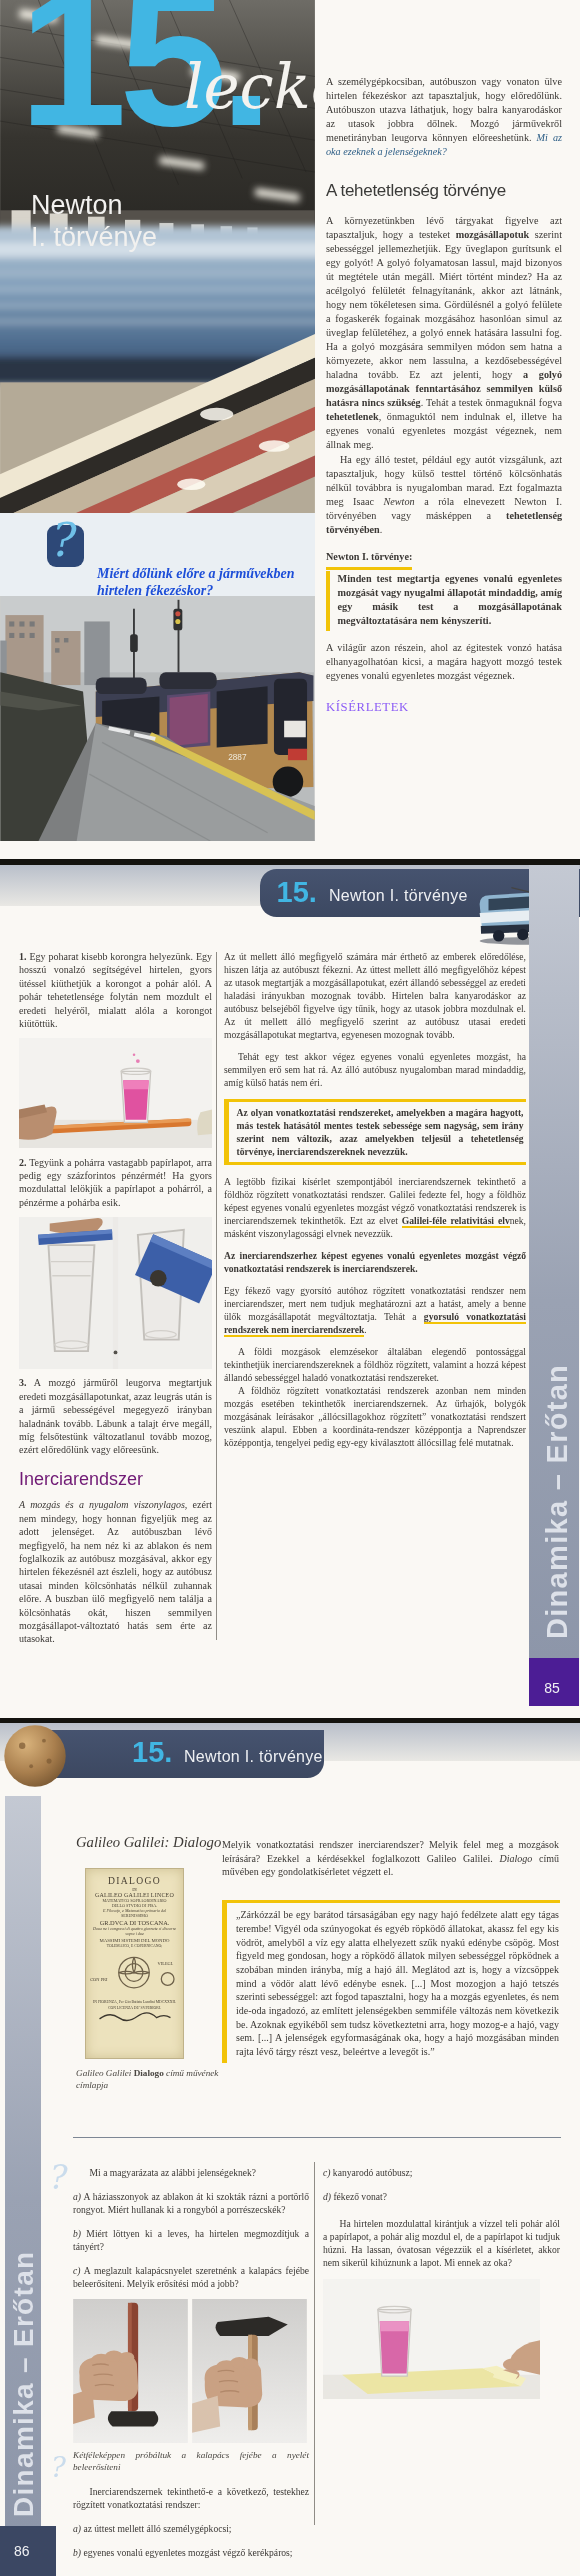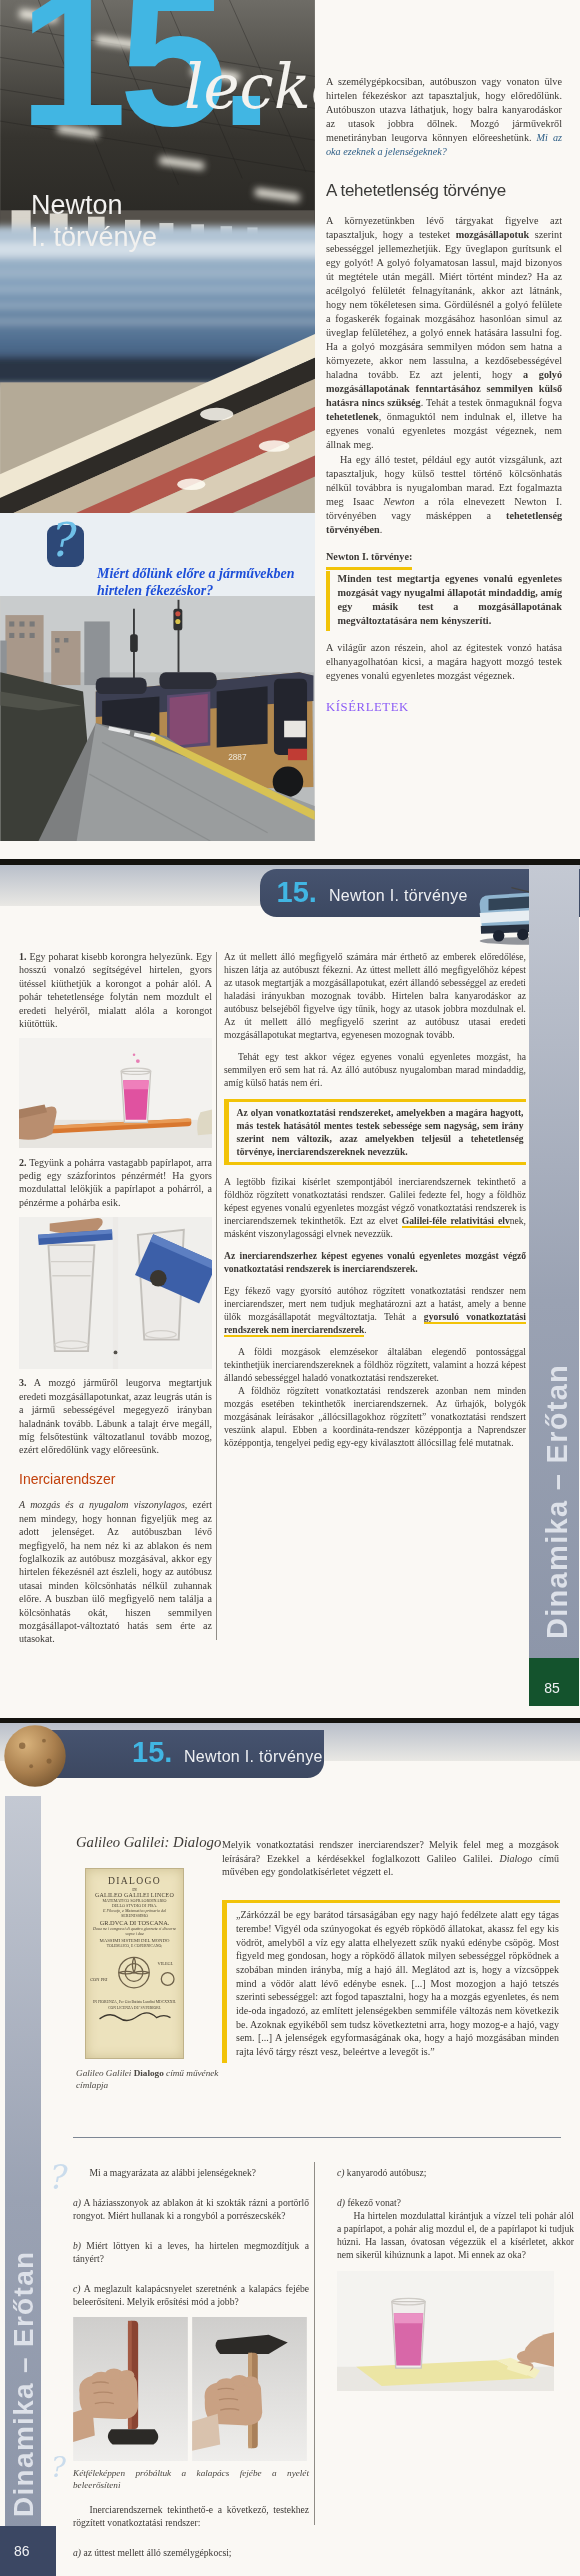--- a/index.html
+++ b/index.html
@@ -33,36 +33,36 @@
   .topline{left:0;width:580px;background:#14130f;}
   .greyband{background:linear-gradient(#b9bfca,#e9e8e4);}
   .colrule{width:0.6px;background:#8f8c86;}
   .sidebar{background:linear-gradient(180deg,#c4c9d3 0%,#9aa2b3 55%,#8d96a9 100%);}
   .sidebar-text{font-family:"Liberation Sans",sans-serif;font-weight:bold;color:#dde1e9;writing-mode:vertical-rl;transform:rotate(180deg);font-size:29px;letter-spacing:1.3px;text-shadow:0 0 0.6px #7e8699;}
   .pagenum{font-family:"Liberation Sans",sans-serif;color:#f0f1f4;font-size:14px;}
   
   #p2-left{left:19px;top:91px;width:193px;font-size:10px;line-height:13.4px;}
   #p2-right{left:224px;top:91px;width:302px;font-size:9.6px;line-height:13px;}
   #p2-right .gap, #p2-left .gap{margin-top:9px;}
-  .h2sans{font-family:"Liberation Sans",sans-serif;font-size:14px;font-weight:500;color:#c2410c;margin:16.6px 0 11.5px 0;}
+  .h2sans{font-family:"Liberation Sans",sans-serif;font-size:18px;font-weight:500;color:#701a75;margin:16.6px 0 11.5px 0;}
   .ybox{border:3.2px solid #f2c307;border-right:none;border-width:3.2px 0 3.2px 5.1px;padding:3.8px 2.5px 3.8px 7.6px;font-weight:bold;margin:10.2px 0;}
   .photo{display:block;background:#eceae7;}
   
   #cover{left:85px;top:150px;width:97px;height:189px;background:#ece2bd;border:0.6px solid #bfb289;box-shadow:inset 0 0 11.5px #cdbf92;text-align:center;font-family:"Liberation Serif",serif;color:#4a4236;}
   #cover .c1{font-size:9.6px;letter-spacing:1.3px;margin-top:6.4px;}
   #cover .c2{font-size:4.5px;margin-top:0.6px;}
   #cover .c3{font-size:6px;letter-spacing:0.2px;}
   #cover .c4{font-size:4.1px;}
   #cover .c5{font-style:italic;font-size:4.1px;}
   #cover .c6{font-size:6.4px;margin-top:1.3px;}
   #cover .c7{font-size:4.8px;margin-top:1.3px;}
   #cover .c8{font-size:3.8px;margin-top:1.9px;}
   .quote{border-left:5.1px solid #f2c307;border-top:3.2px solid #f2c307;padding:5.1px 1.3px 3.8px 9px;font-size:10px;line-height:13.7px;}
   .qmark{font-family:"DejaVu Serif",serif;font-style:italic;color:#cadcec;font-size:33px;}
-  .qitem{margin-top:17px;font-family:Liberation Serif, serif;}
+  .qitem{margin-top:11px;font-family:Liberation Serif, serif;}
   .qlead{text-indent:16.6px;}
   .capt{font-style:italic;font-size:9.2px;line-height:12px;color:#4a4742;}
   .ind{text-indent:14px;}
 </style>
 </head>
 <body>
 
 <div class="page" id="page1" style="top:0;height:859px;">
 
   <div class="abs" style="left:0;top:0;width:315px;height:513px;overflow:hidden;">
@@ -346,21 +346,21 @@
     <p><span>A legtöbb fizikai kísérlet szempontjából inerciarendszernek tekinthető a földhöz rögzített vonatkoztatási rendszer. Galilei fedezte fel, hogy a földhöz képest egyenes vonalú egyenletes mozgást végző vonatkoztatási rendszerek is inerciarendszernek tekinthetők. Ezt az elvet </span><span class="hl">Galilei-féle relativitási elv</span><span>nek, másként viszonylagossági elvnek nevezzük.</span></p>
     <p class="gap b">Az inerciarendszerhez képest egyenes vonalú egyenletes mozgást végző vonatkoztatási rendszerek is inerciarendszerek.</p>
     <p class="gap"><span>Egy fékező vagy gyorsító autóhoz rögzített vonatkoztatási rendszer nem inerciarendszer, mert nem tudjuk meghatározni azt a hatást, amely a benne ülők mozgásállapotát megváltoztatja. Tehát a </span><span class="hl">gyorsuló vonatkoztatási rendszerek nem inerciarendszerek</span><span>.</span></p>
     <p class="gap ind">A földi mozgások elemzésekor általában elegendő pontossággal tekinthetjük inerciarendszereknek a földhöz rögzített, valamint a hozzá képest állandó sebességgel haladó vonatkoztatási rendszereket.</p>
     <p class="ind">A földhöz rögzített vonatkoztatási rendszerek azonban nem minden mozgás esetében tekinthetők inerciarendszernek. Az űrhajók, bolygók mozgásának leírásakor „állócsillagokhoz rögzített” vonatkoztatási rendszert veszünk alapul. Ebben a koordináta-rendszer középpontja a Naprendszer középpontja, tengelyei pedig egy-egy kiválasztott állócsillag felé mutatnak.</p>
   </div>
 
   <div class="abs sidebar" style="left:529px;top:5.7px;width:50px;height:793px;">
     <div class="abs sidebar-text" style="right:5.1px;bottom:19px;height:357px;">Dinamika – Erőtan</div>
   </div>
-  <div class="abs" style="left:529px;top:799px;width:50px;height:48px;background:#14532d;">
+  <div class="abs" style="left:529px;top:799px;width:50px;height:48px;background:#4c1d95;">
     <span class="abs pagenum" style="left:15.3px;top:21.7px;">85</span>
   </div>
 </div>
 
 <div class="page" id="page3" style="top:1718px;height:858px;">
   <div class="abs topline" style="top:0;height:4.5px;"></div>
   <div class="abs greyband" style="left:0;top:4.5px;width:580px;height:38px;"></div>
 
   <div class="abs hdrbar" style="left:36px;top:11.5px;width:288px;border-radius:0 0 16.6px 0;">
     <span class="abs hdr-num" style="left:96px;top:6.4px;">15.</span>
@@ -490,24 +490,24 @@
     </div>
     <p class="capt" style="margin-top:6.4px;">Kétféleképpen próbáltuk a kalapács fejébe a nyelét beleerősíteni</p>
     <p class="qlead" style="margin-top:11.5px;">Inerciarendszernek tekinthető-e a következő, testekhez rögzített vonatkoztatási rendszer:</p>
     <p class="qitem"><span class="i">a)</span><span> az úttest mellett álló személygépkocsi;</span></p>
     <p class="qitem"><span class="i">b)</span><span> egyenes vonalú egyenletes mozgást végző kerékpáros;</span></p>
   </div>
   <div class="abs qmark" style="left:51px;top:733px;font-size:28px;">?</div>
 
   <div class="abs colrule" style="left:314px;top:444px;height:363px;"></div>
 
-  <div class="abs just" style="left:337px;top:448px;width:237px;font-size:9.6px;line-height:13px;">
+  <div class="abs just" style="left:323px;top:448px;width:237px;font-size:9.6px;line-height:13px;">
     <p><span class="i">c)</span><span> kanyarodó autóbusz;</span></p>
     <p class="qitem"><span class="i">d)</span><span> fékező vonat?</span></p>
-    <p class="qlead" style="">Ha hirtelen mozdulattal kirántjuk a vízzel teli pohár alól a papírlapot, a pohár alig mozdul el, de a papírlapot ki tudjuk húzni. Ha lassan, óvatosan végezzük el a kísérletet, akkor nem sikerül kihúznunk a lapot. Mi ennek az oka?</p>
+    <p class="qlead" style="margin-top:14px;">Ha hirtelen mozdulattal kirántjuk a vízzel teli pohár alól a papírlapot, a pohár alig mozdul el, de a papírlapot ki tudjuk húzni. Ha lassan, óvatosan végezzük el a kísérletet, akkor nem sikerül kihúznunk a lapot. Mi ennek az oka?</p>
     <div style="margin-top:10.2px;">
       <svg width="217" height="120" viewBox="0 0 340 188">
         <rect width="340" height="188" fill="#f4f3f0"></rect>
         <rect y="150" width="340" height="38" fill="#e9e7e2"></rect>
         <path d="M30 150 L250 140 L310 168 L70 180 Z" fill="#ece5a4"></path>
         <path d="M250 140 L310 168 L318 156 L272 136 Z" fill="#f4efc0"></path>
         <g>
           <path d="M86 48 L138 48 L132 152 L92 152 Z" fill="#f0eeec" stroke="#c9c6c1" stroke-width="2"></path>
           <path d="M89 66 L135 66 L131 148 L93 148 Z" fill="#d867a8"></path>
           <path d="M89 66 L135 66 L134 82 L90 82 Z" fill="#ea92c4"></path>

